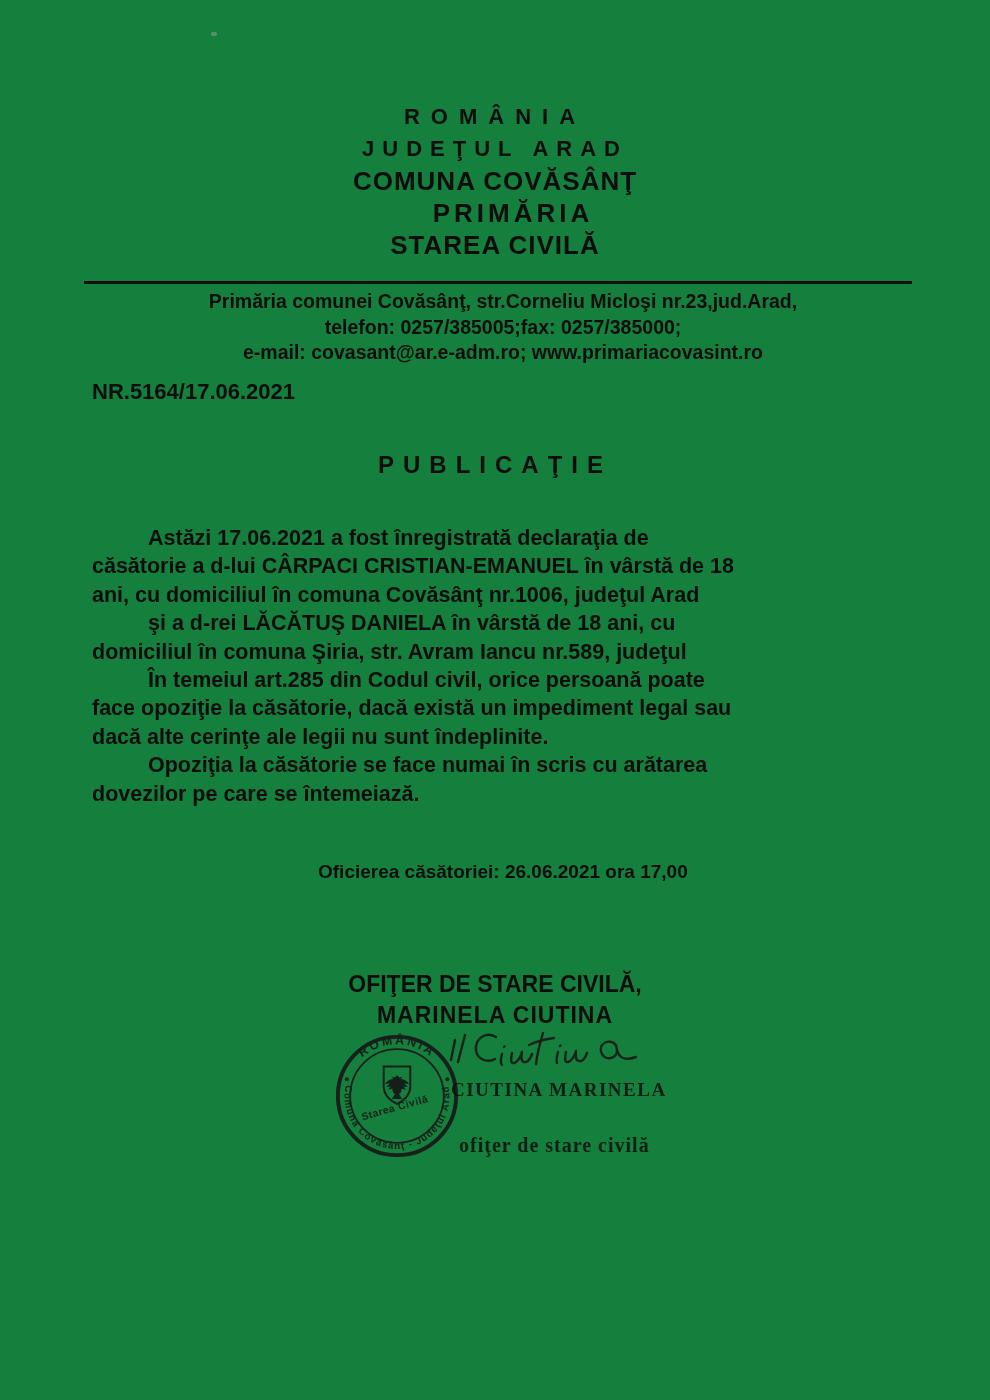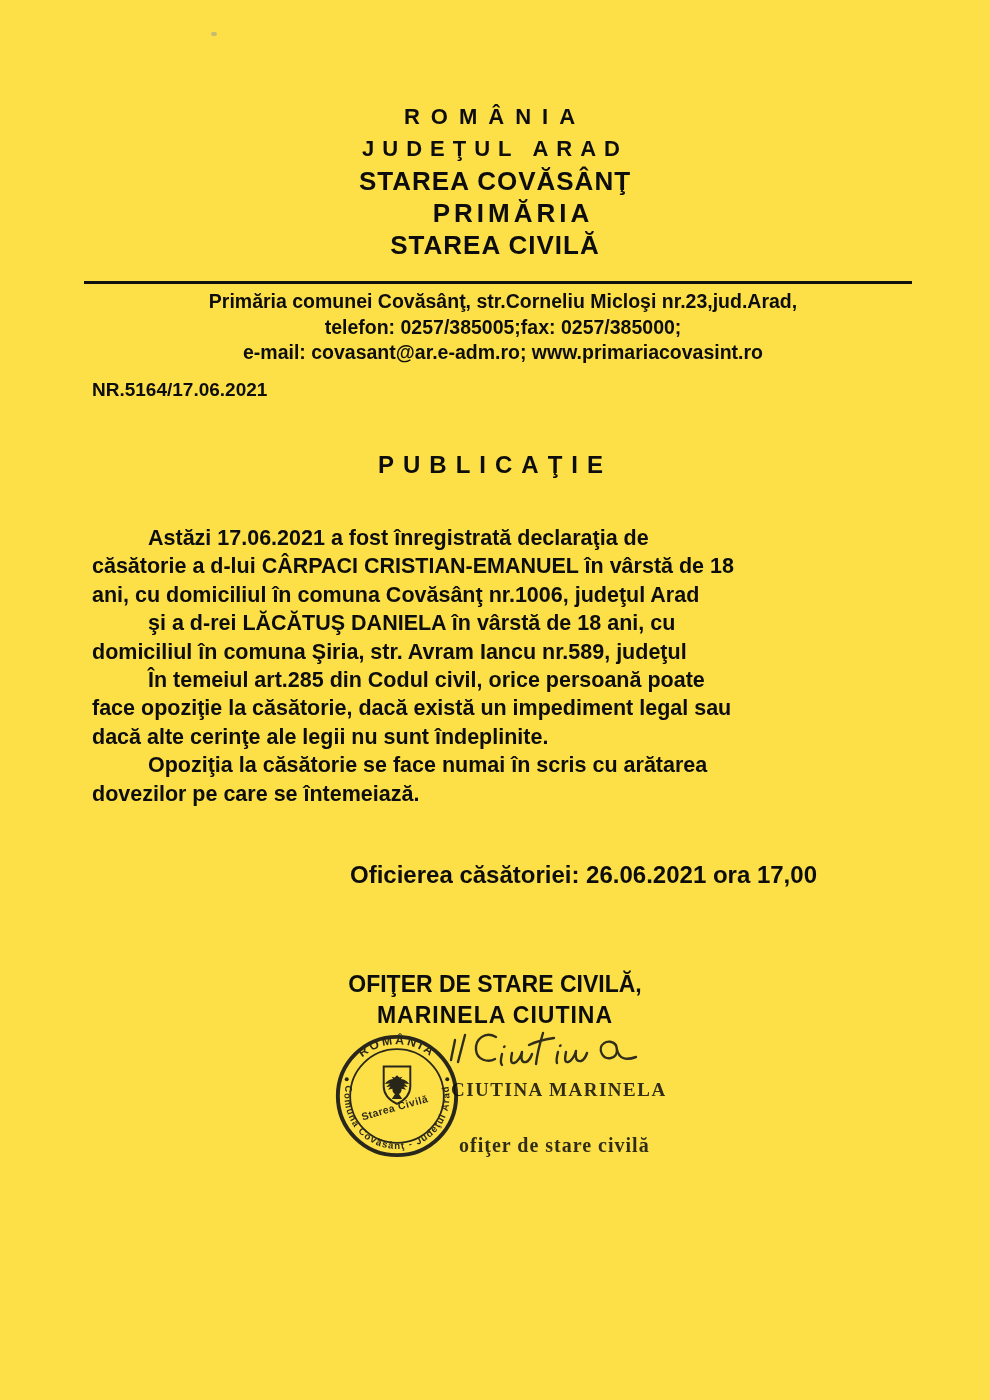--- a/index.html
+++ b/index.html
@@ -1,50 +1,50 @@
 <!DOCTYPE html>
 <html><head>
 <meta charset="utf-8">
 <style>
   html,body { margin:0; padding:0; background:#e8e8e8; }
   .page {
     position:relative;
     width:990px; height:1400px;
     margin:0 auto;
-    background:#fde047;
+    background:#15803d;
     font-family:"Liberation Sans","DejaVu Sans",sans-serif;
     font-weight:bold;
     color:#0d0d0d;
     overflow:hidden;
   }
   .speck { position:absolute; left:211px; top:32px; width:6px; height:4px; background:#9a9a9a; opacity:.55; border-radius:2px; }
 
   .hdr { position:absolute; top:101px; left:0; width:100%; text-align:center; }
   .hdr div { line-height:32px; white-space:nowrap; }
   .hdr-country { font-size:22px; letter-spacing:11px; }
   .hdr-county  { font-size:22px; letter-spacing:8px; }
   .hdr-commune { font-size:26px; letter-spacing:1px; }
   .hdr-primaria{ font-size:26px; letter-spacing:4px;padding-left:36px; }
   .hdr-starea  { font-size:26px; letter-spacing:1px; }
 
   .rule { position:absolute; top:281px; left:84px; width:828px; height:3px; background:#101010; }
 
   .contact { position:absolute; top:289px; left:0; width:100%; text-align:center; font-size:19.5px; }
   .contact div { line-height:25.5px; white-space:nowrap;padding-left:16px; }
 
-  .regnr { position:absolute; top:379px; left:92px; font-size:19px; white-space:nowrap; }
+  .regnr { position:absolute; top:379px; left:92px; font-size:22px; white-space:nowrap; }
 
   .doc-title { position:absolute; top:451px; left:0; width:100%; text-align:center;
                font-size:24px; letter-spacing:9px; white-space:nowrap; }
 
   .body-block { position:absolute; top:524px; left:92px; width:810px; font-size:21.5px; }
   .bline { line-height:28.4px; white-space:nowrap; }
   .bline.ind { padding-left:56px; }
 
-  .ceremony { position:absolute; top:861px; left:318px; font-size:24px; white-space:nowrap;margin-left:32px; }
+  .ceremony { position:absolute; top:861px; left:318px; font-size:19px; white-space:nowrap; }
 
   .sig-role { position:absolute; top:971px; left:0; width:100%; text-align:center; font-size:23px; white-space:nowrap; }
   .sig-name { position:absolute; top:1002px; left:0; width:100%; text-align:center; font-size:23px; letter-spacing:1px; white-space:nowrap; }
 
   .seal { position:absolute; left:328px; top:1027px; width:138px; height:138px; opacity:.92; }
   .autograph { position:absolute; left:446px; top:1024px; width:210px; height:62px; opacity:.88; }
 
   .stamp-name { position:absolute; left:451px; top:1079px;
                 font-family:"Liberation Serif","DejaVu Serif",serif;
                 font-size:19px; font-weight:bold; letter-spacing:1.5px; opacity:.85; white-space:nowrap; }
@@ -55,21 +55,21 @@
 </head>
 <body>
 
 <div class="page">
 
   <div class="speck"></div>
 
   <div class="hdr">
     <div class="hdr-country">ROMÂNIA</div>
     <div class="hdr-county">JUDEŢUL ARAD</div>
-    <div class="hdr-commune">STAREA COVĂSÂNŢ</div>
+    <div class="hdr-commune">COMUNA COVĂSÂNŢ</div>
     <div class="hdr-primaria">PRIMĂRIA</div>
     <div class="hdr-starea">STAREA CIVILĂ</div>
   </div>
 
   <div class="rule"></div>
 
   <div class="contact">
     <div>Primăria comunei Covăsânţ, str.Corneliu Micloşi nr.23,jud.Arad,</div>
     <div>telefon: 0257/385005;fax: 0257/385000;</div>
     <div>e-mail: covasant@ar.e-adm.ro; www.primariacovasint.ro</div>

